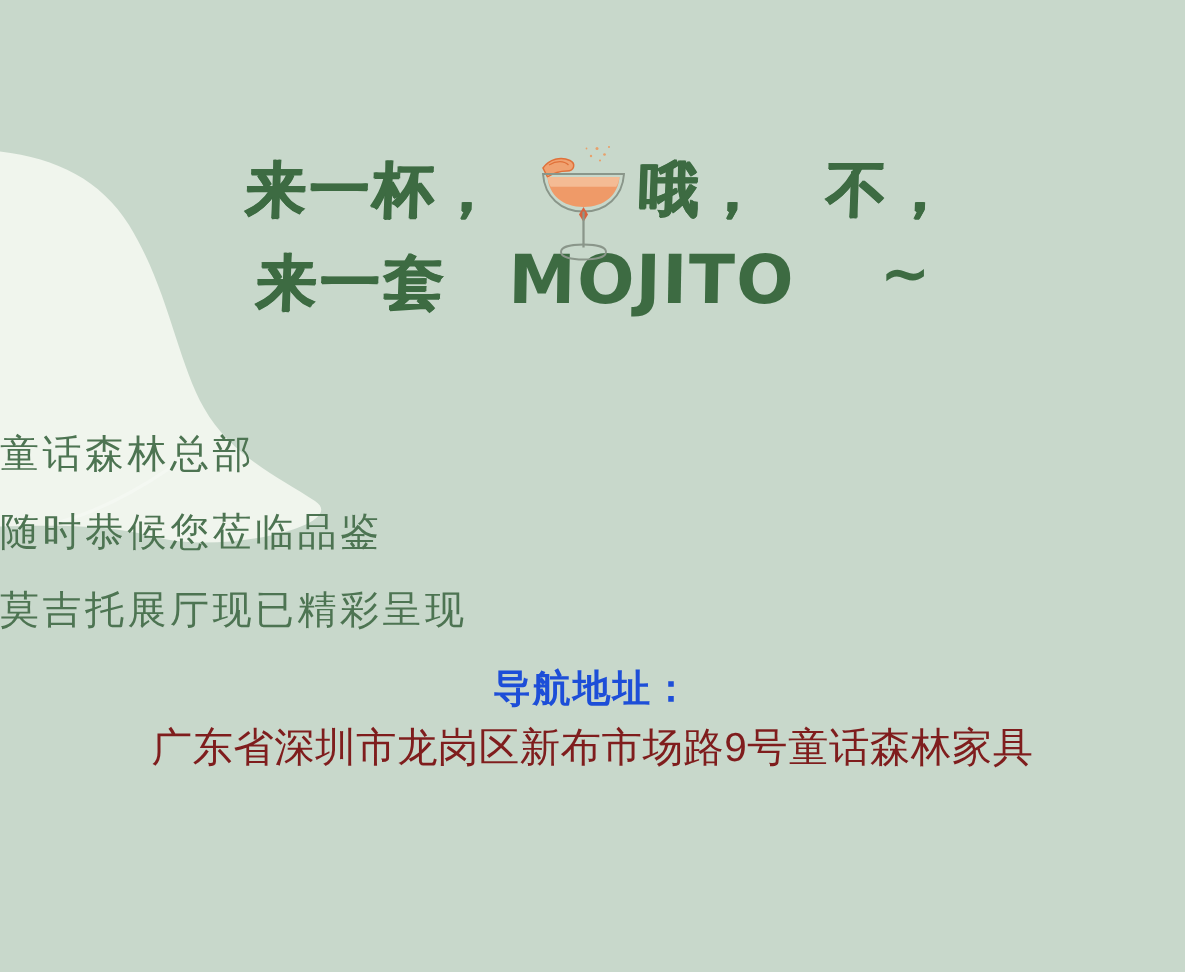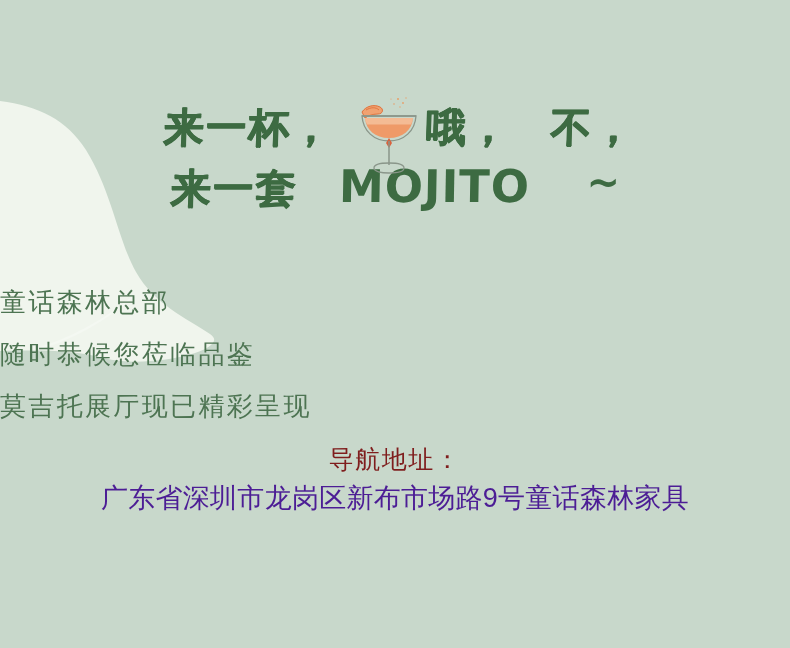--- a/index.html
+++ b/index.html
@@ -119,30 +119,30 @@
   
   .address-block {
     position: absolute;
     left: 0;
     top: 440px;
     width: 790px;
     text-align: center;
   }
 
   .address-label {
-    color: #7f1d1d;
+    color: #1d4ed8;
     font-size: 25px;
     line-height: 38px;
-    font-weight: 400;
+    font-weight: 700;
     letter-spacing: 0.06em;
     white-space: nowrap;
   }
 
   .address-value {
-    color: #4c1d95;
+    color: #7f1d1d;
     font-size: 27px;
     line-height: 40px;
     letter-spacing: 0.01em;
     white-space: nowrap;
     font-weight: 400;
   }
 </style>
 </head>
 <body>
 

